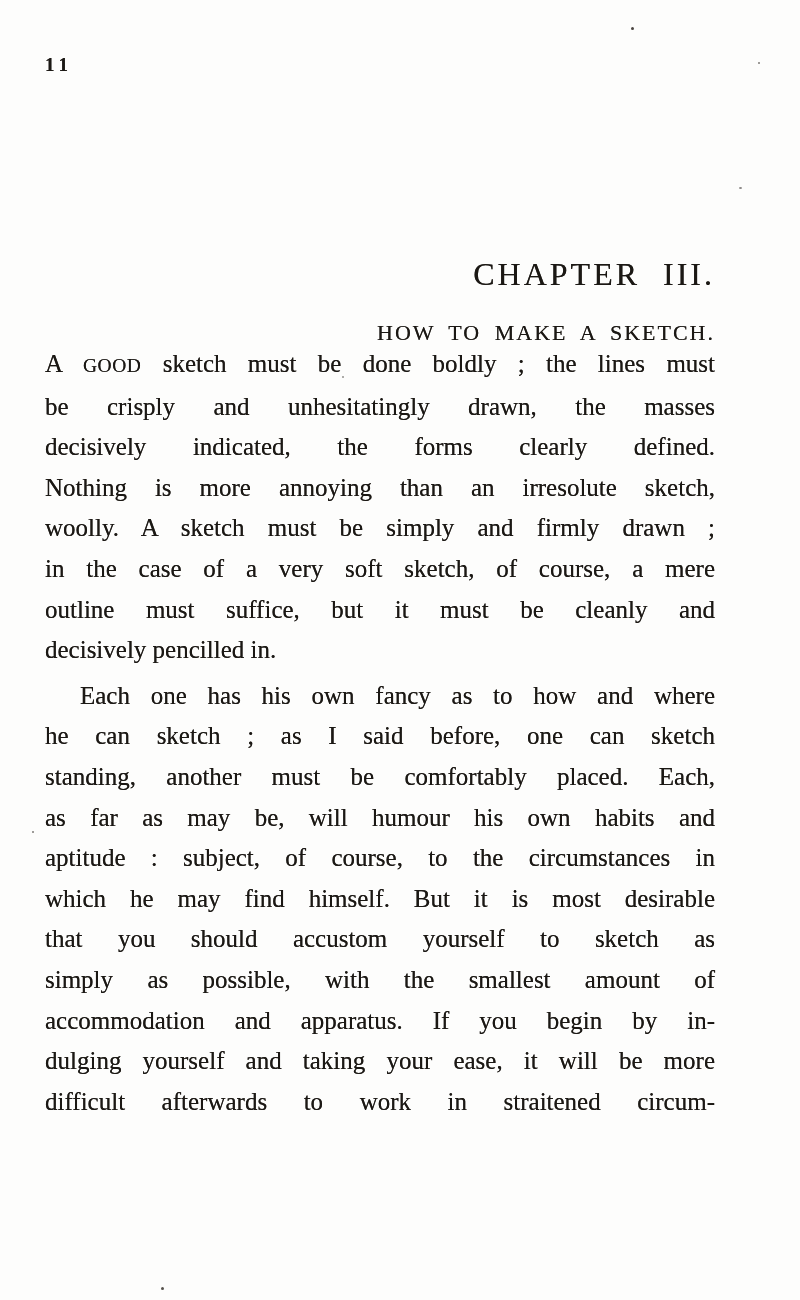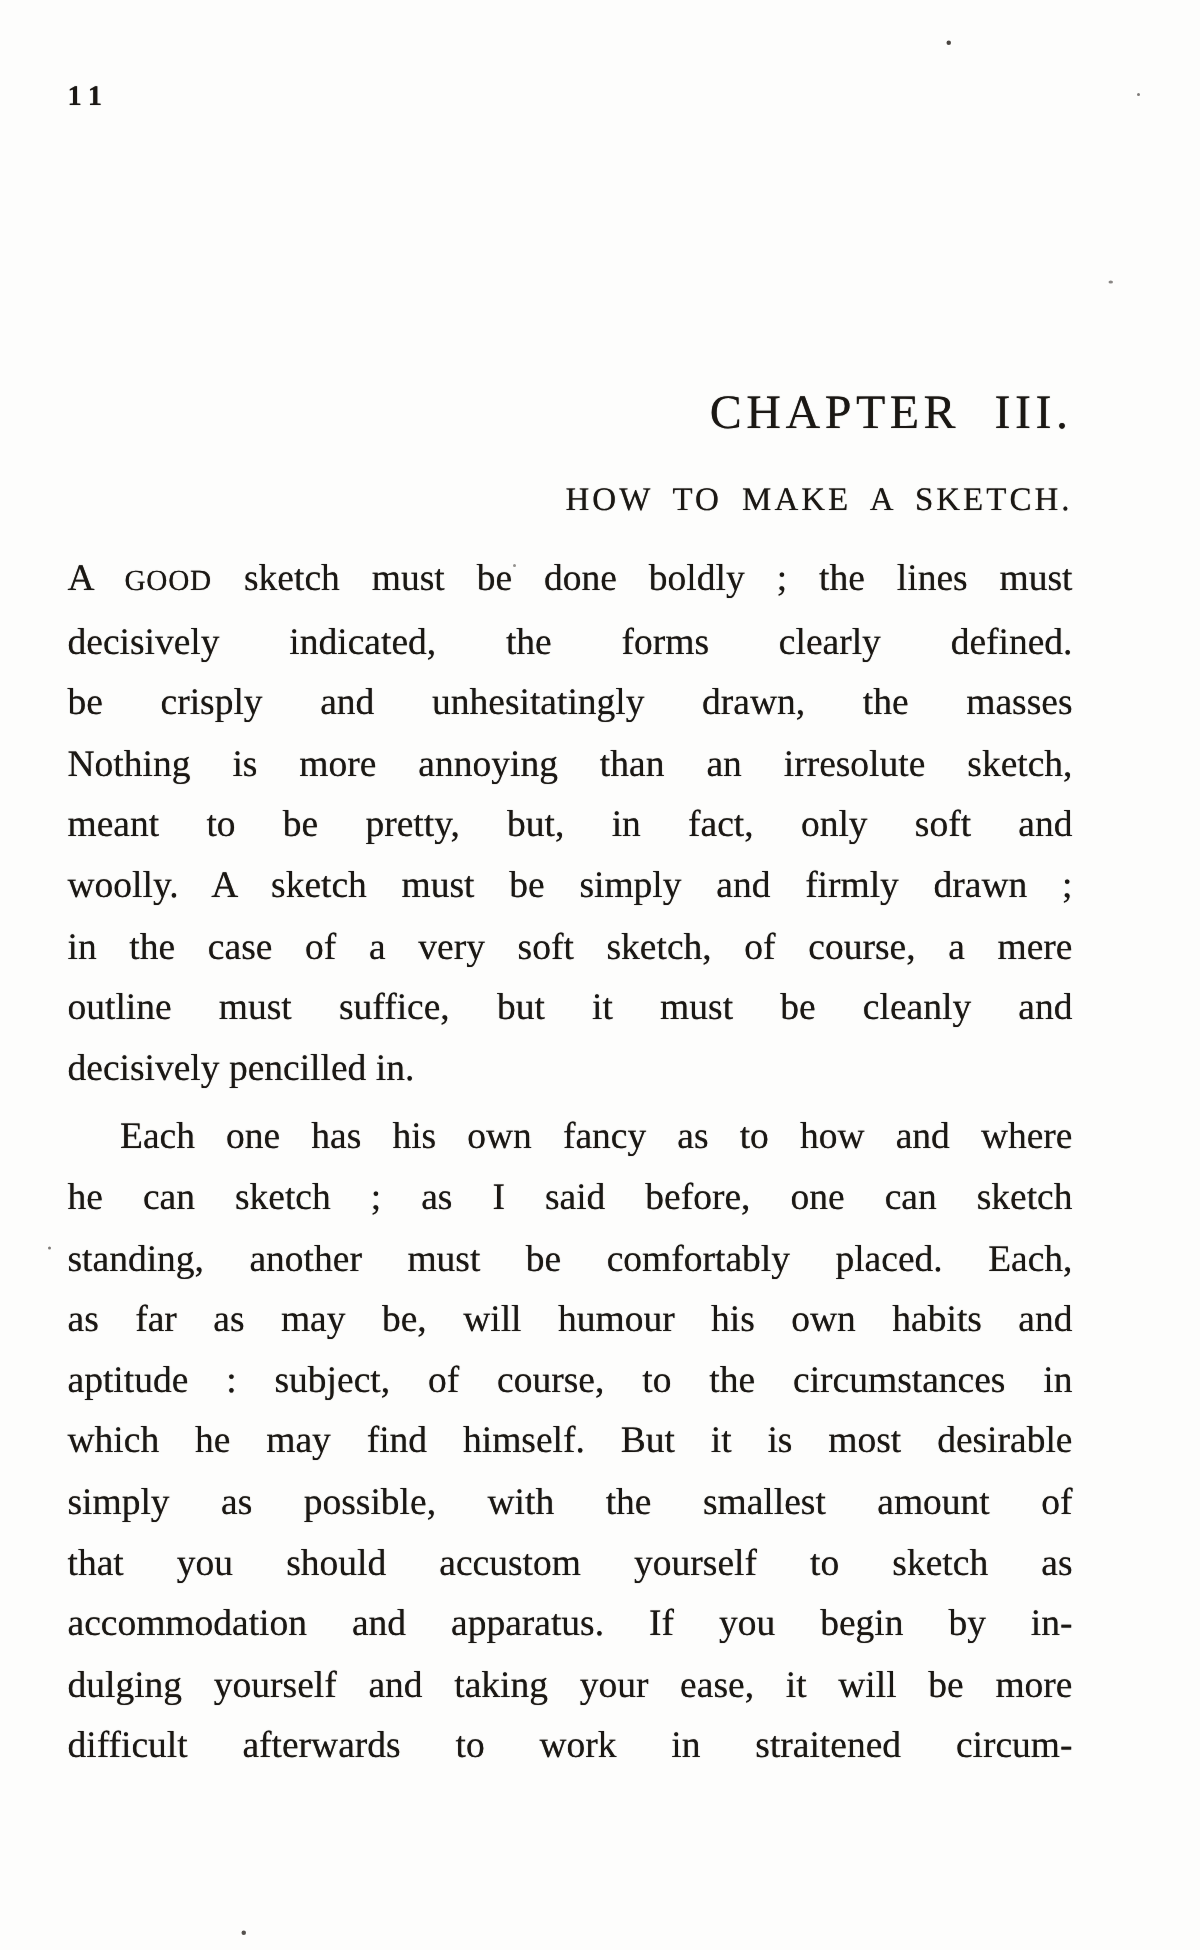--- a/index.html
+++ b/index.html
@@ -38,21 +38,21 @@
     word-spacing: 12px;
   }
   .section-heading {
     top: 320px;
     text-align: right;
     font-size: 22px;
     letter-spacing: 2px;
     word-spacing: 6px;
   }
   .body-text {
-    top: 366px;
+    top: 344px;
     font-size: 25px;
     line-height: 40.6px;
   }
   .tline {
     text-align: justify;
     text-align-last: justify;
   }
   .tline.no-just {
     text-align-last: left;
   }
@@ -80,39 +80,38 @@
   <div class="col page-number ink">11</div>
 
   <div class="col chapter-heading ink">CHAPTER III.</div>
 
   <div class="col section-heading ink">HOW TO MAKE A SKETCH.</div>
 
   <div class="col body-text ink">
 
     <div class="para1">
       <div class="tline"><span>A</span> <span class="sc">GOOD</span> <span>sketch must be done boldly ; the lines must</span></div>
+      <div class="tline">be crisply and unhesitatingly drawn, the masses</div>
       <div class="tline">decisively indicated, the forms clearly defined.</div>
-      <div class="tline">be crisply and unhesitatingly drawn, the masses</div>
       <div class="tline">Nothing is more annoying than an irresolute sketch,</div>
-      <div class="tline">meant to be pretty, but, in fact, only soft and</div>
       <div class="tline">woolly. A sketch must be simply and firmly drawn ;</div>
       <div class="tline">in the case of a very soft sketch, of course, a mere</div>
       <div class="tline">outline must suffice, but it must be cleanly and</div>
       <div class="tline no-just">decisively pencilled in.</div>
     </div>
 
     <div class="para2">
       <div class="tline indent">Each one has his own fancy as to how and where</div>
       <div class="tline">he can sketch ; as I said before, one can sketch</div>
       <div class="tline">standing, another must be comfortably placed. Each,</div>
       <div class="tline">as far as may be, will humour his own habits and</div>
       <div class="tline">aptitude : subject, of course, to the circumstances in</div>
       <div class="tline">which he may find himself. But it is most desirable</div>
+      <div class="tline">that you should accustom yourself to sketch as</div>
       <div class="tline">simply as possible, with the smallest amount of</div>
-      <div class="tline">that you should accustom yourself to sketch as</div>
       <div class="tline">accommodation and apparatus. If you begin by in-</div>
       <div class="tline">dulging yourself and taking your ease, it will be more</div>
       <div class="tline">difficult afterwards to work in straitened circum-</div>
     </div>
 
   </div>
 
   <div class="speck" style="left:631px; top:27px; width:3px; height:3px; opacity:.85;"></div>
   <div class="speck" style="left:758px; top:62px; width:2px; height:2px; opacity:.6;"></div>
   <div class="speck" style="left:739px; top:187px; width:3px; height:2px; opacity:.55;"></div>

